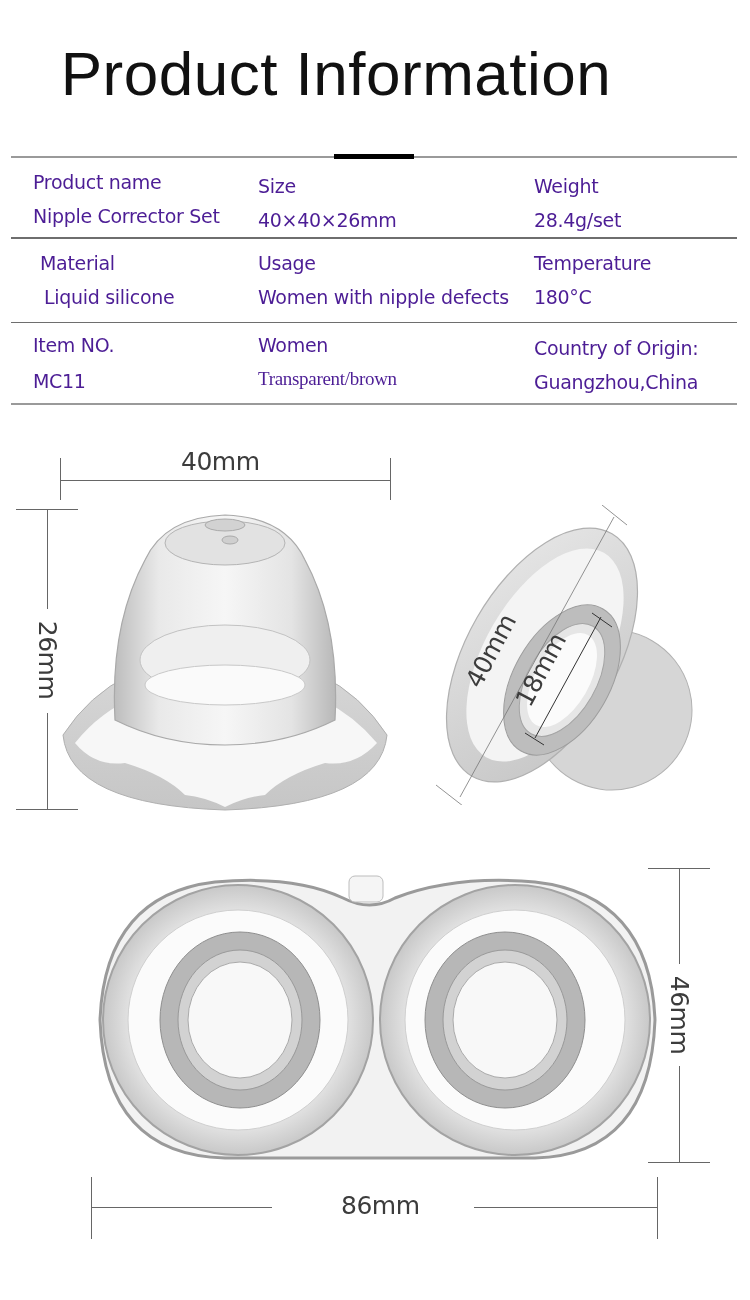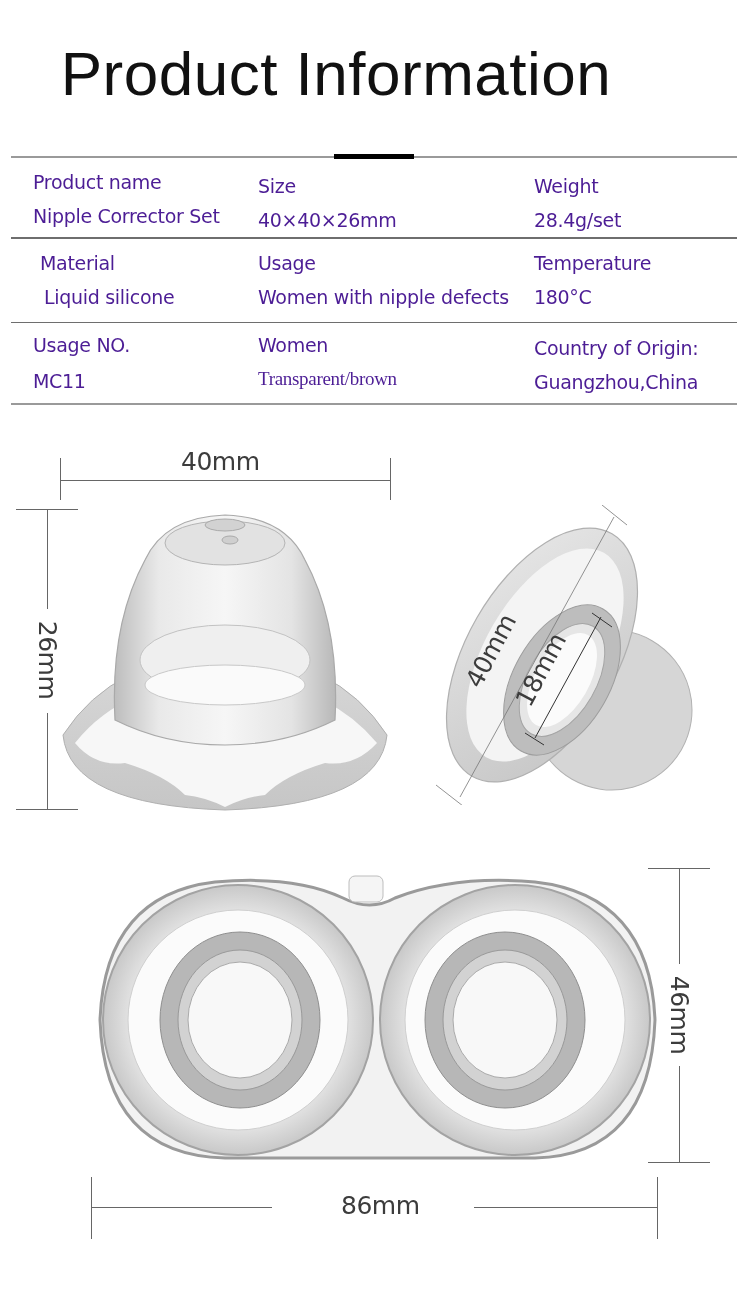--- a/index.html
+++ b/index.html
@@ -52,21 +52,21 @@
 <div>
   <div class="cell" style="left:33px; top:251px;margin-left:7px;">Material</div>
   <div class="cell" style="left:33px; top:285px;margin-left:11px;">Liquid silicone</div>
   <div class="cell" style="left:258px; top:251px;">Usage</div>
   <div class="cell" style="left:258px; top:285px;">Women with nipple defects</div>
   <div class="cell" style="left:534px; top:251px;">Temperature</div>
   <div class="cell" style="left:534px; top:285px;">180°C</div>
 </div>
 
 <div>
-  <div class="cell" style="left:33px; top:333px;">Usage NO.</div>
+  <div class="cell" style="left:33px; top:333px;">Item NO.</div>
   <div class="cell" style="left:33px; top:369px;">MC11</div>
   <div class="cell" style="left:258px; top:333px;">Women</div>
   <div class="cell" style="left:258px; top:367px;font-family:Liberation Serif, serif;">Transparent/brown</div>
   <div class="cell" style="left:534px; top:336px;">Country of Origin:</div>
   <div class="cell" style="left:534px; top:370px;">Guangzhou,China</div>
 </div>
 
 <div class="line-v" style="left:60px; top:458px; height:42px;"></div>
 <div class="line-v" style="left:390px; top:458px; height:42px;"></div>
 <div class="line-h" style="left:60px; top:480px; width:331px;"></div>

